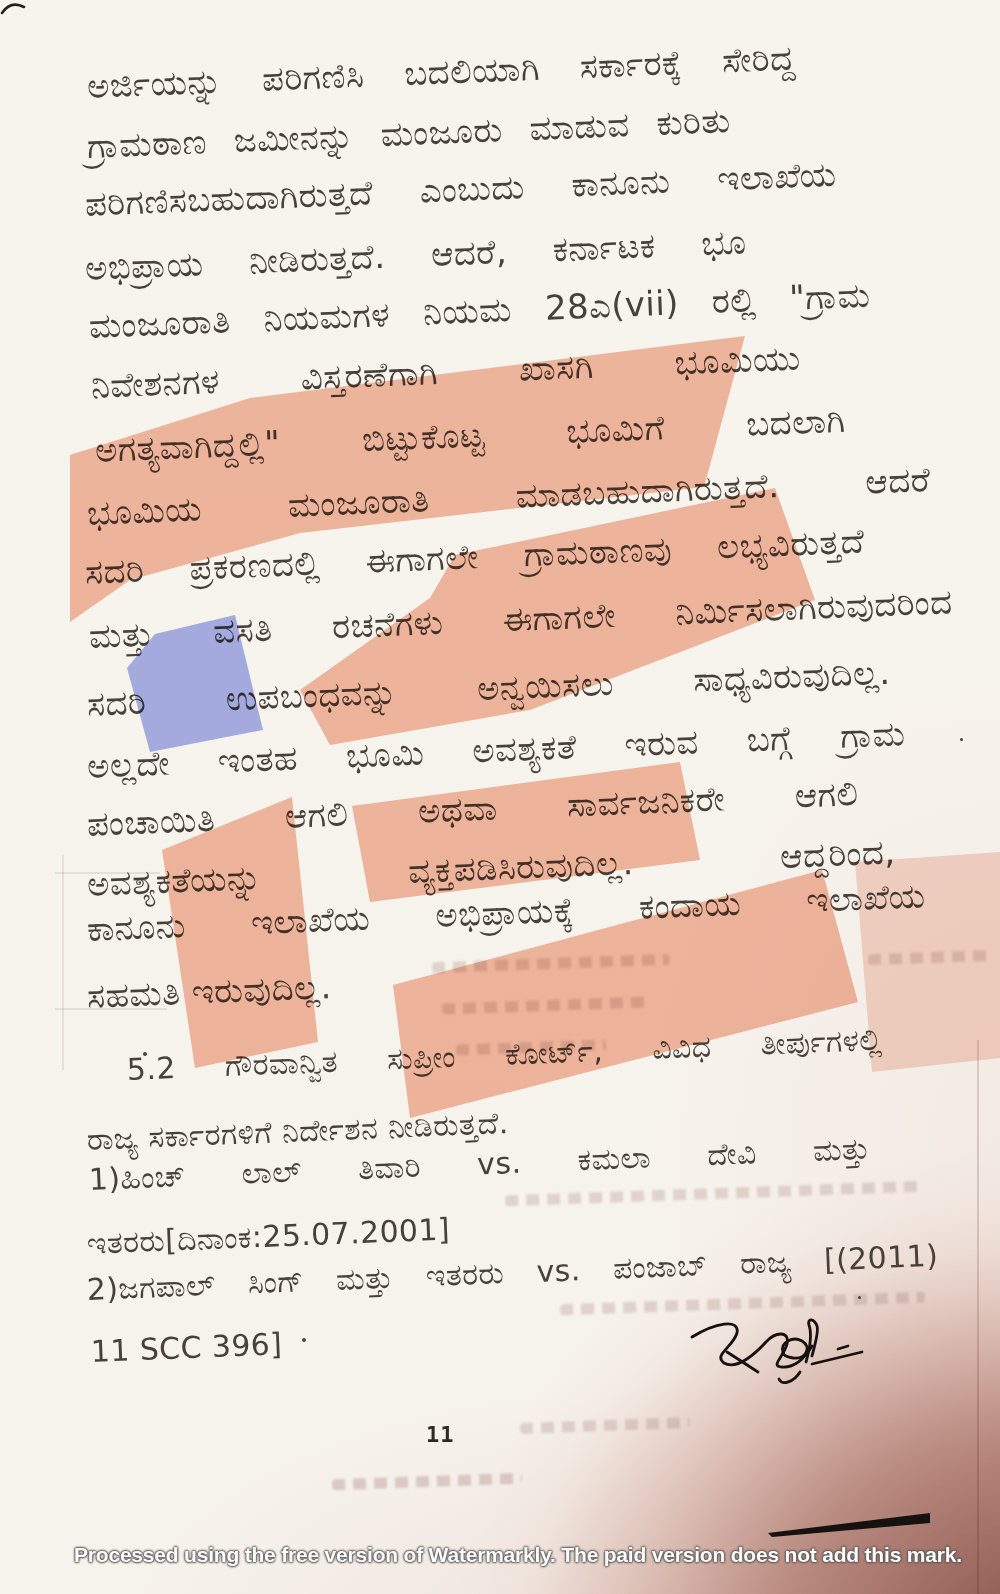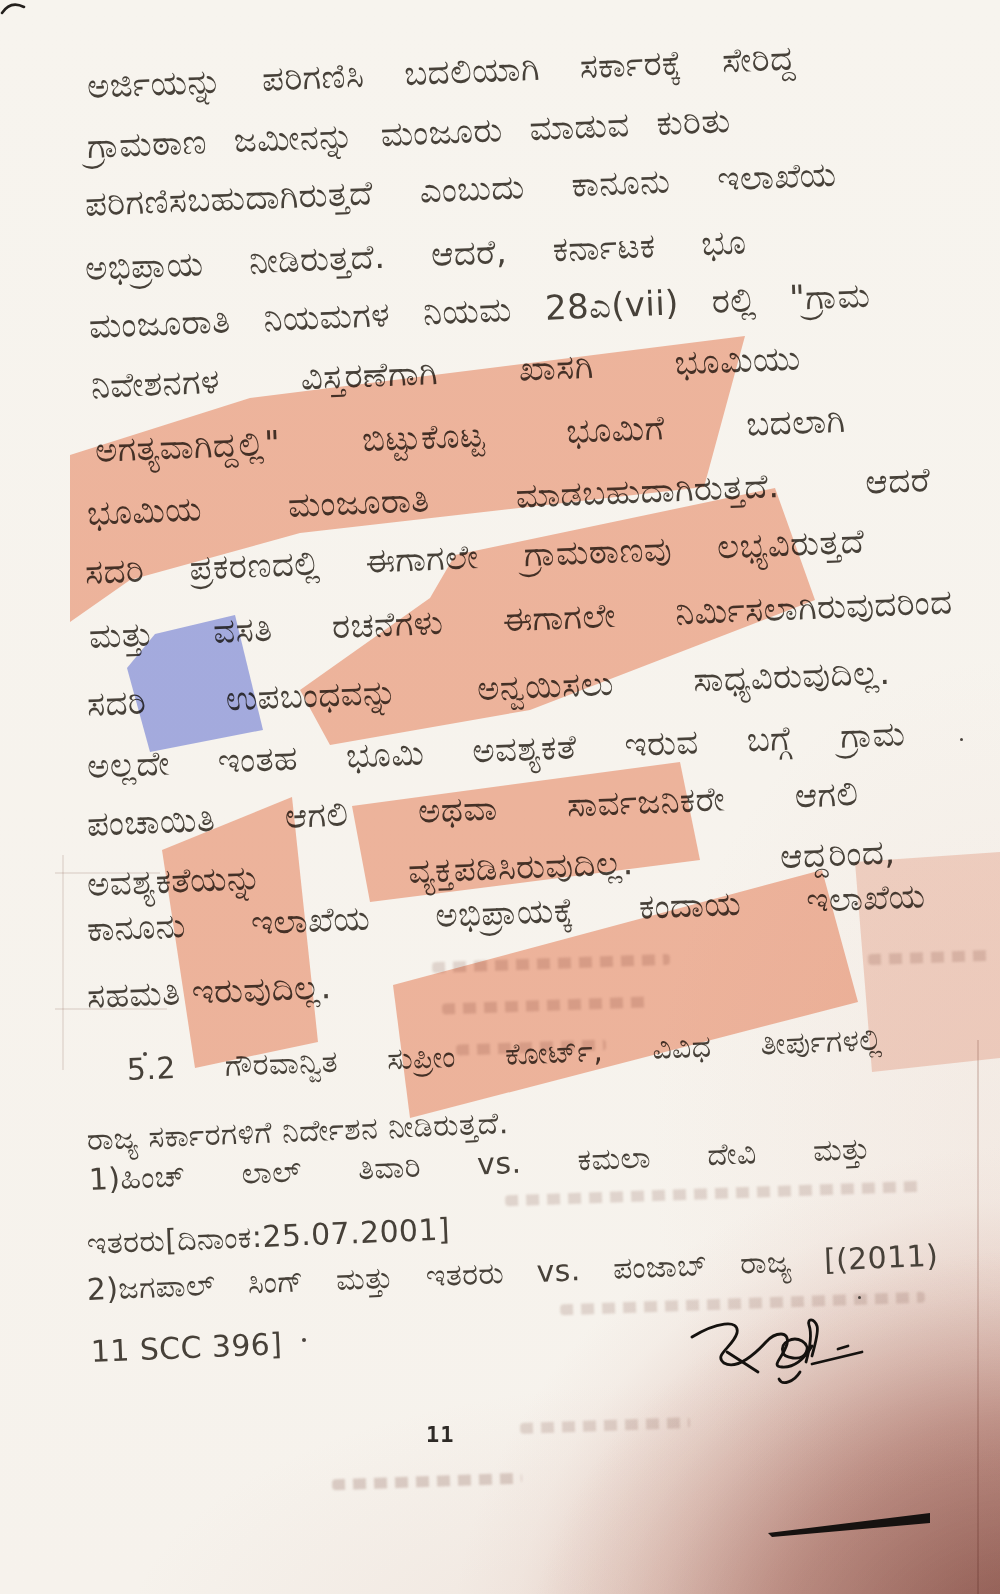--- a/index.html
+++ b/index.html
@@ -114,14 +114,15 @@
       <path d="M783,1352 C780,1342 793,1336 802,1341 C812,1347 806,1360 793,1358 C786,1357 783,1355 783,1352"></path>
       <path d="M806,1362 C810,1348 812,1334 809,1325 C807,1318 814,1318 817,1326 C819,1332 815,1344 812,1356"></path>
       <path d="M812,1364 L862,1352"></path>
       <path d="M838,1349 L848,1346"></path>
       <path d="M800,1372 C794,1382 782,1386 779,1379"></path>
       <path d="M727,1352 L758,1372"></path>
     </g>
     <polygon points="768,1533 930,1513 930,1523 772,1537" fill="#161210"></polygon>
   </svg>
 
+  <div id="watermark">Processed using the free version of Watermarkly. The paid version does not add this mark.</div>
 
 </div>
 
 </body></html>

